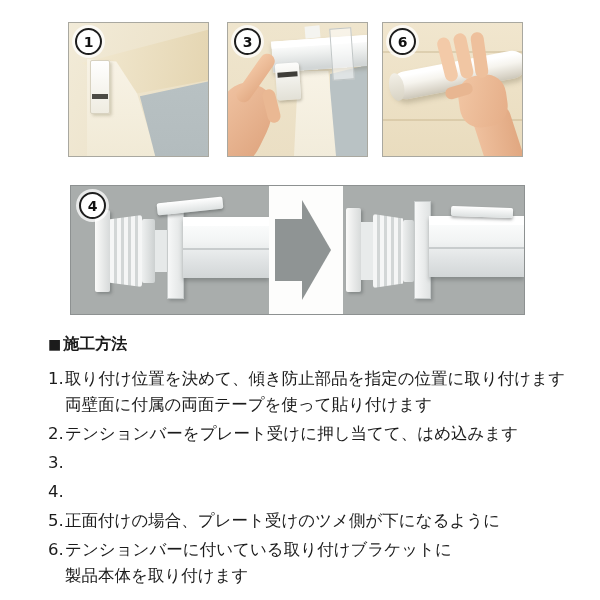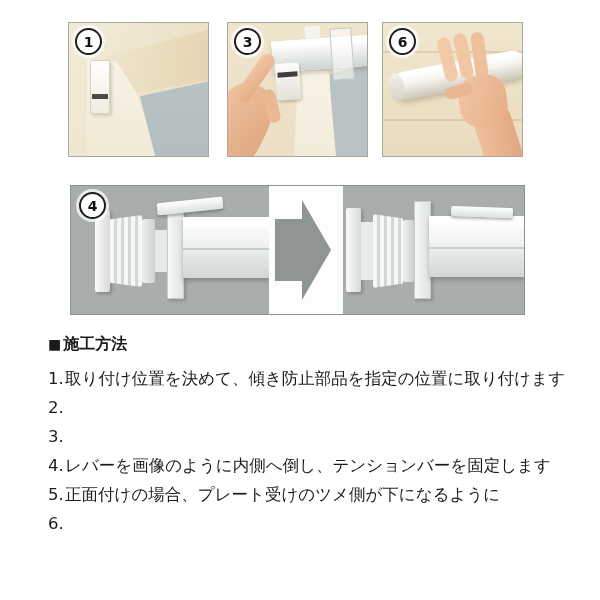--- a/index.html
+++ b/index.html
@@ -206,39 +206,44 @@
   <div class="instructions">
     <h2 class="heading">
       <span class="sq">■</span>
       <span>施工方法</span>
     </h2>
     <ol class="steps">
       <li class="item">
         <span class="no">1.</span>
         <span class="txt">
           <span class="l">取り付け位置を決めて、傾き防止部品を指定の位置に取り付けます</span>
+          <span class="l">両壁面に付属の両面テープを使って貼り付けます</span>
         </span>
       </li>
       <li class="item">
         <span class="no">2.</span>
+        <span class="txt">
+          <span class="l">テンションバーをプレート受けに押し当てて、はめ込みます</span>
+        </span>
       </li>
       <li class="item">
         <span class="no">3.</span>
       </li>
       <li class="item">
         <span class="no">4.</span>
-        <span class="txt">
-          <span class="l">レバーを画像のように内側へ倒し、テンションバーを固定します</span>
-        </span>
       </li>
       <li class="item">
         <span class="no">5.</span>
         <span class="txt">
           <span class="l">正面付けの場合、プレート受けのツメ側が下になるように</span>
         </span>
       </li>
       <li class="item">
         <span class="no">6.</span>
+        <span class="txt">
+          <span class="l">テンションバーに付いている取り付けブラケットに</span>
+          <span class="l">製品本体を取り付けます</span>
+        </span>
       </li>
     </ol>
   </div>
 
 </div>
 
 </body></html>

